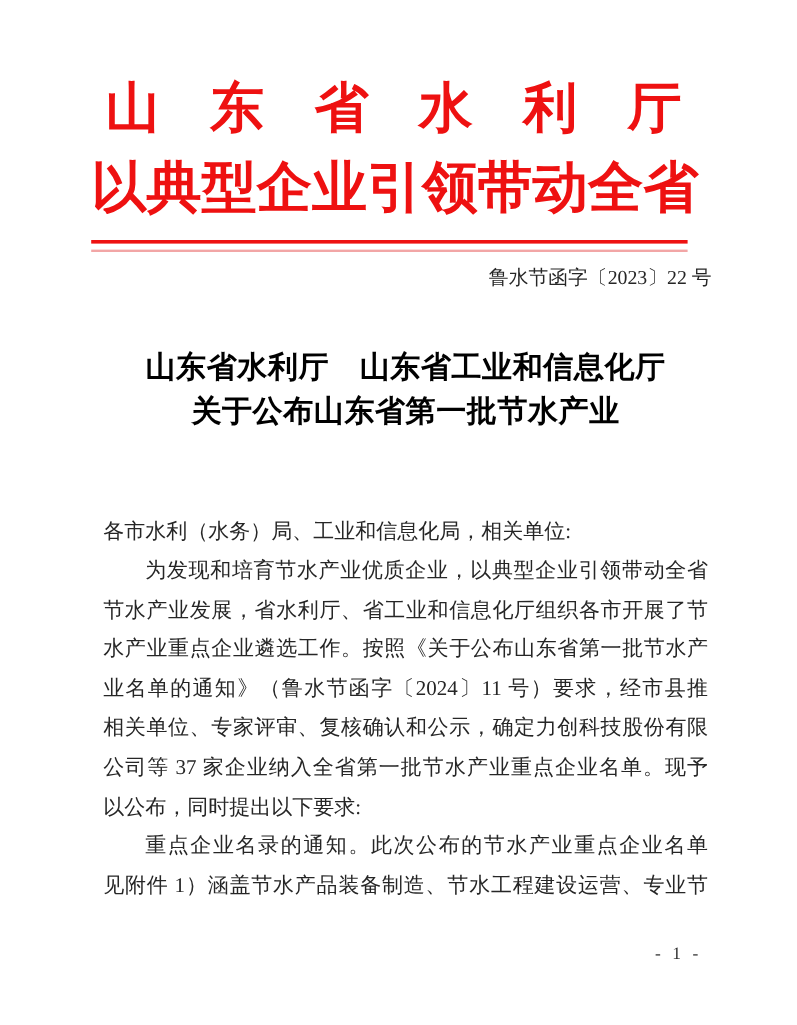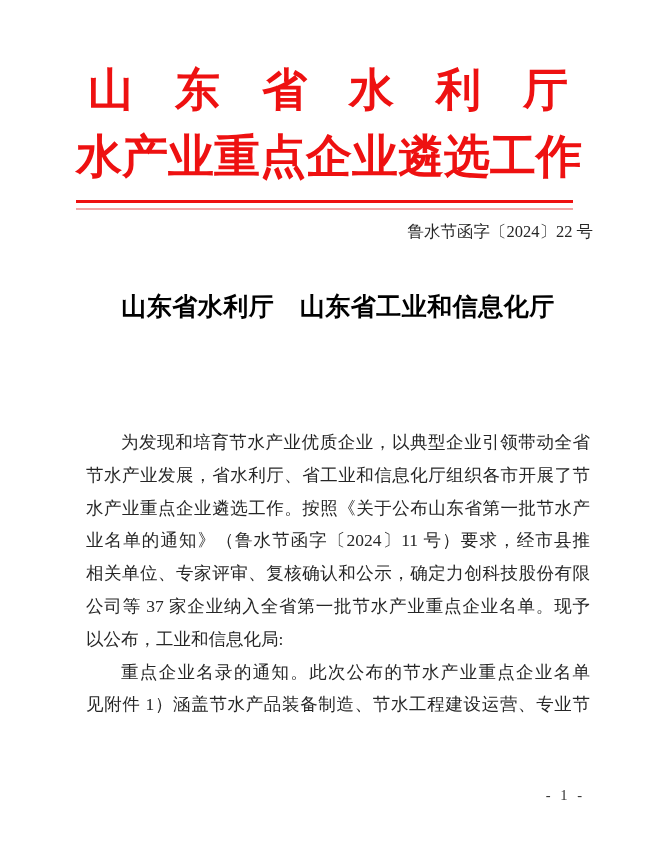--- a/index.html
+++ b/index.html
@@ -98,39 +98,41 @@
     color: #333333;
   }
 </style>
 </head>
 <body>
 
 <div class="page">
 
   <div class="org-line1">山东省水利厅</div>
 
-  <div class="org-line2">水产业重点企业遴选工作</div>
+  <div class="org-line2">以典型企业引领带动全省</div>
 
   <div class="rule-thick"></div>
   <div class="rule-thin"></div>
 
-  <div class="doc-number">鲁水节函字〔2024〕22 号</div>
+  <div class="doc-number">鲁水节函字〔2023〕22 号</div>
 
   <div class="doc-title">
     <div>山东省水利厅　山东省工业和信息化厅</div>
+    <div>关于公布山东省第一批节水产业</div>
   </div>
 
   <div class="body-block">
+      <div class="body-line">各市水利（水务）局、工业和信息化局，相关单位:</div>
       <div class="body-line just ind">为发现和培育节水产业优质企业，以典型企业引领带动全省</div>
       <div class="body-line just">节水产业发展，省水利厅、省工业和信息化厅组织各市开展了节</div>
       <div class="body-line just">水产业重点企业遴选工作。按照《关于公布山东省第一批节水产业</div>
       <div class="body-line just">业名单的通知》（鲁水节函字〔2024〕11 号）要求，经市县推荐、</div>
       <div class="body-line just">相关单位、专家评审、复核确认和公示，确定力创科技股份有限</div>
       <div class="body-line just">公司等 37 家企业纳入全省第一批节水产业重点企业名单。现予</div>
-      <div class="body-line">以公布，工业和信息化局:</div>
+      <div class="body-line">以公布，同时提出以下要求:</div>
       <div class="body-line just ind">重点企业名录的通知。此次公布的节水产业重点企业名单（详</div>
       <div class="body-line just">见附件 1）涵盖节水产品装备制造、节水工程建设运营、专业节</div>
     </div>
 
   <div class="footer">
     <span>- 1 -</span>
   </div>
 
 </div>
 

